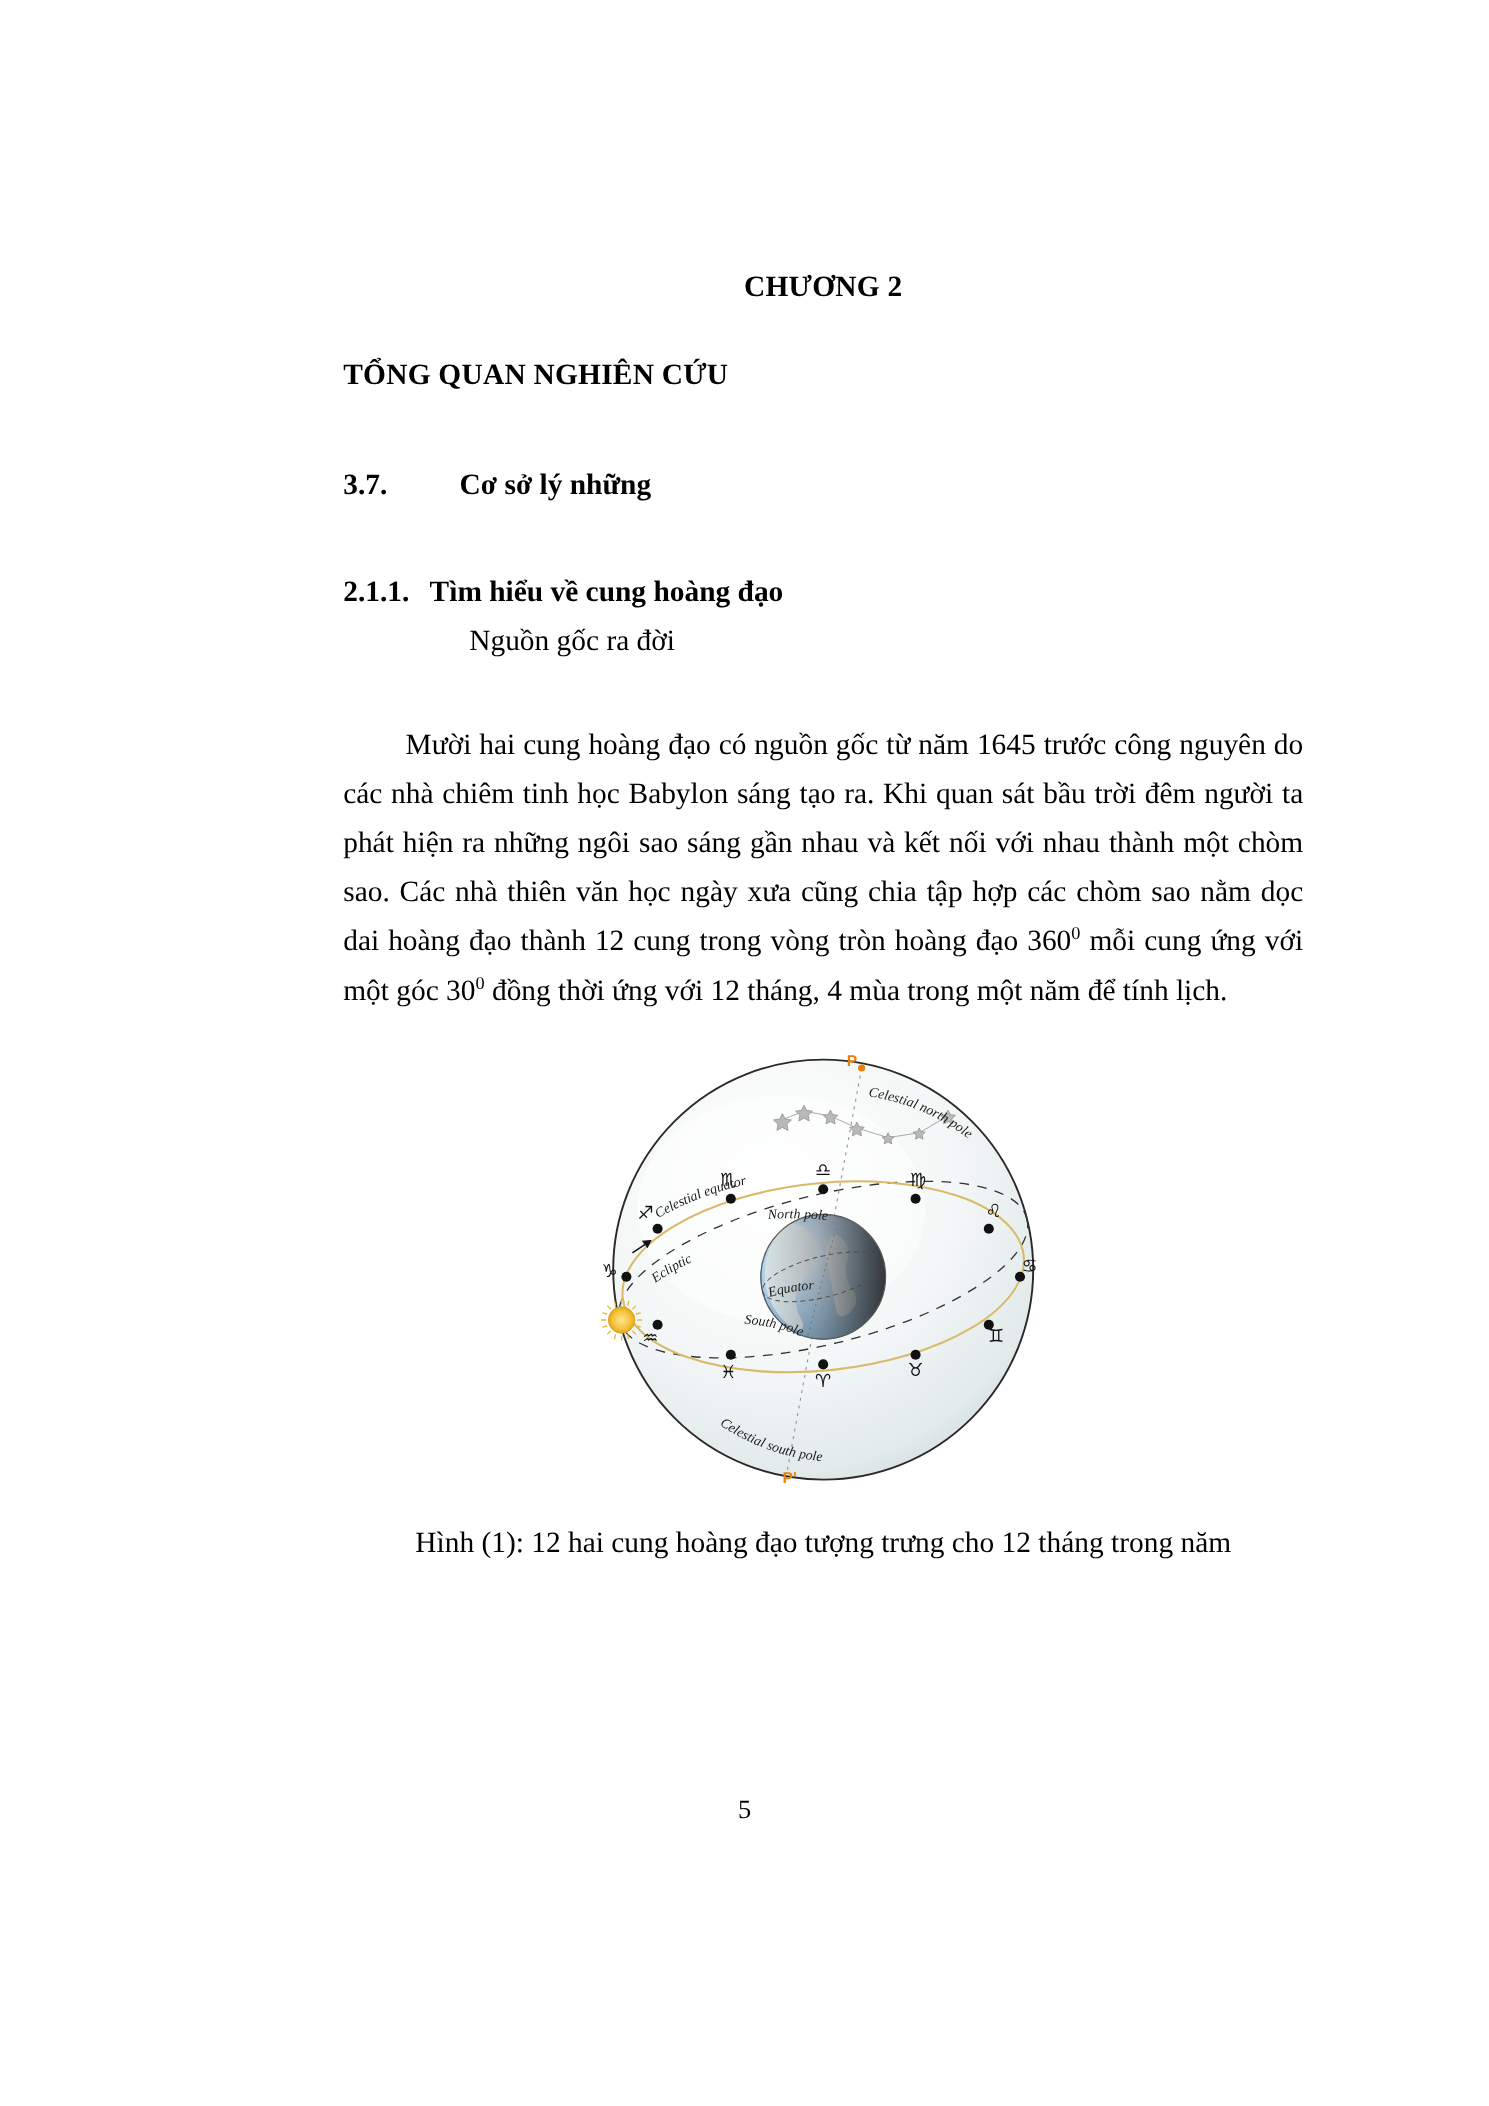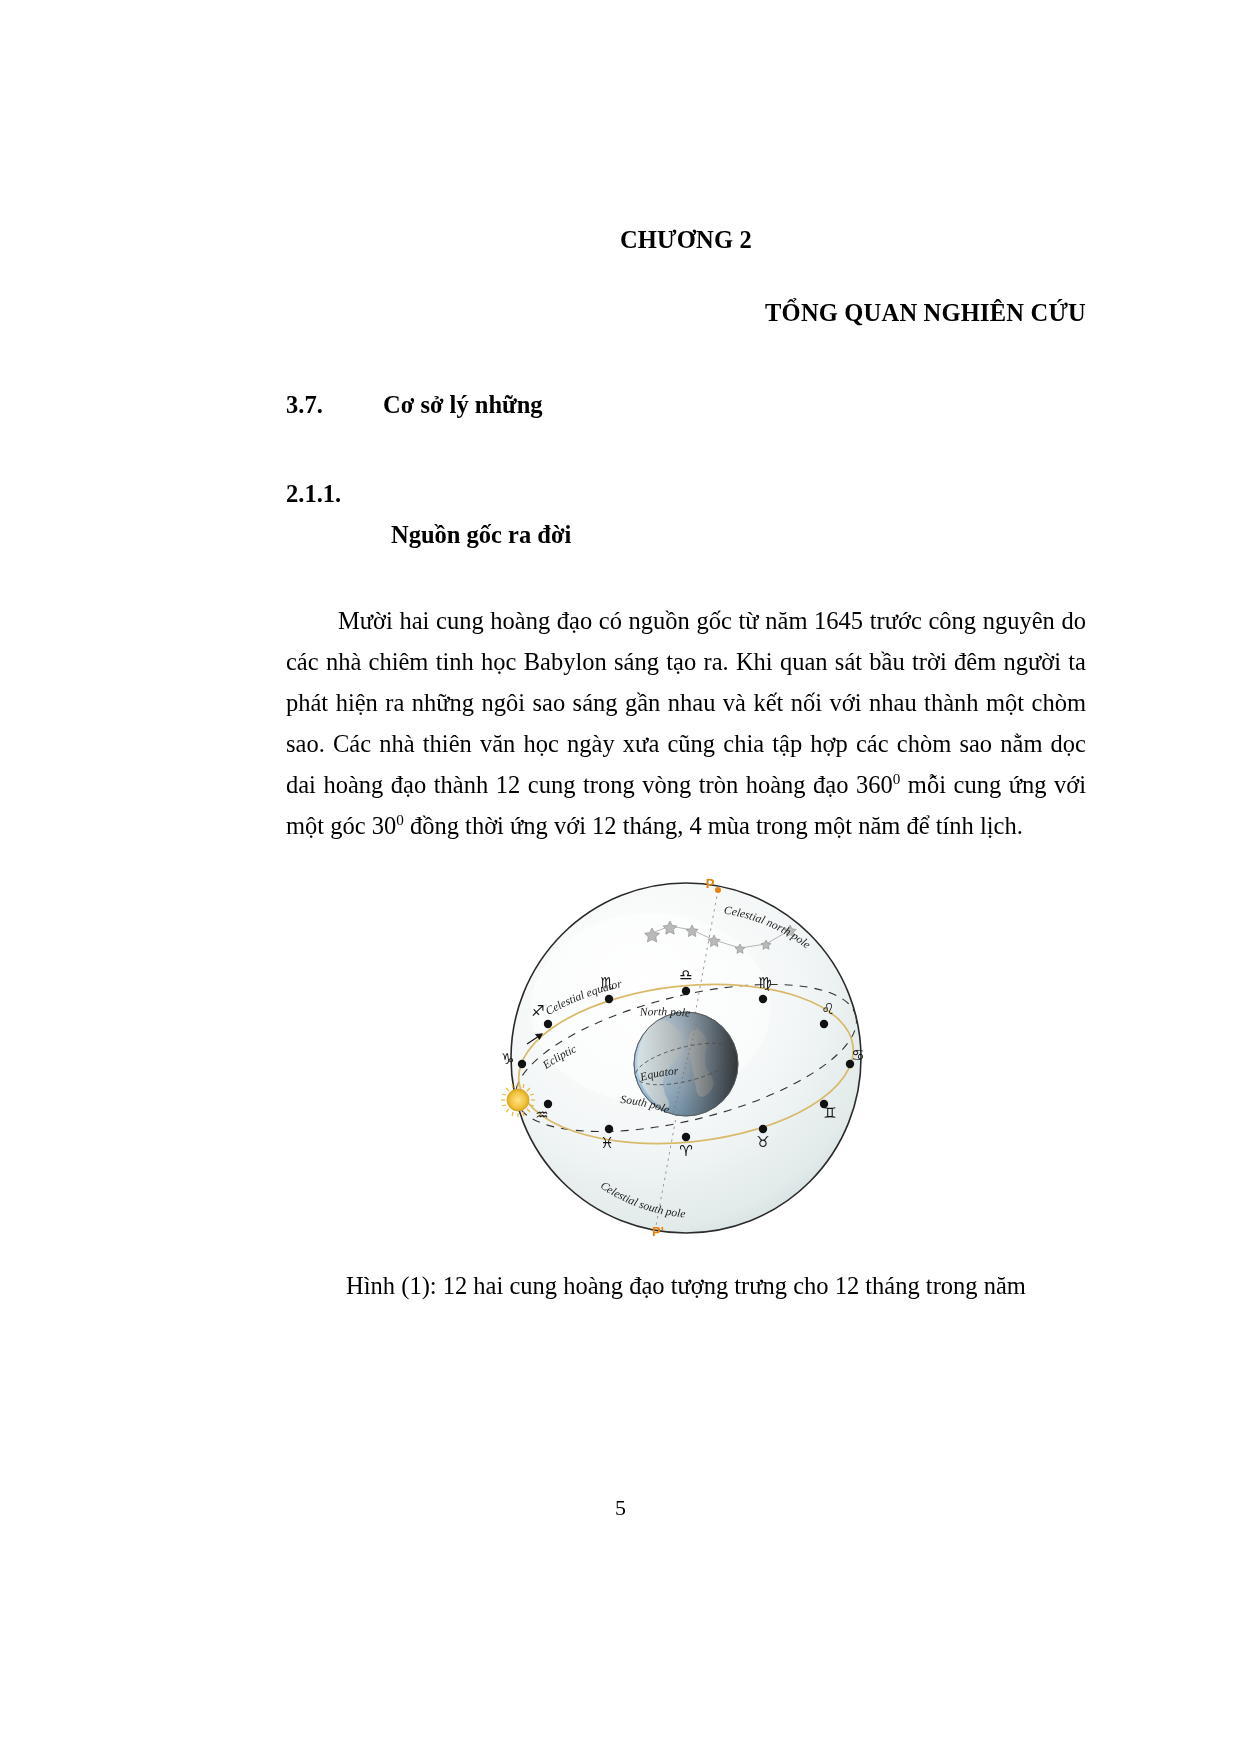--- a/index.html
+++ b/index.html
@@ -28,21 +28,21 @@
   }
   .chapter-title {
     text-align: center;
     font-weight: bold;
     font-size: 24.5px;
     letter-spacing: 0.2px;
     margin: 0;
     padding-top: 226px;
   }
   .doc-title {
-    text-align: right;
+    text-align: left;
     font-weight: bold;
     font-size: 24.5px;
     letter-spacing: 0.2px;
     margin: 0;
     padding-top: 45px;
   }
   p.body {
     font-size: 24.5px;
     line-height: 41px;
     text-align: justify;
@@ -80,21 +80,21 @@
     margin: 0;
     line-height: 41px;
     display: flex;
   }
   h3.subsec .num {
     width: 72px;
     flex: 0 0 72px;
   }
   .sub-label {
     font-size: 24.5px;
-    font-weight: bold;
+    font-weight: normal;
     line-height: 41px;
     padding-left: 105px;
   }
   .spacer-2-1 { height: 57px; }
   .spacer-2-1-1 { height: 48px; }
   .spacer-origin { height: 45px; }
   sup.deg {
     font-size: 0.62em;
     vertical-align: super;
     line-height: 0;
@@ -139,20 +139,21 @@
 
     <h2 class="sec">
       <span class="num">3.7.</span>
       <span>Cơ sở lý những</span>
     </h2>
 
     <div class="spacer-2-1-1"></div>
 
     <h3 class="subsec">
       <span class="num">2.1.1.</span>
+      <span>Tìm hiểu về cung hoàng đạo</span>
     </h3>
 
     <div class="sub-label">Nguồn gốc ra đời</div>
 
     <div class="spacer-origin"></div>
 
     <p class="body"><span>Mười hai cung hoàng đạo có nguồn gốc từ năm 1645 trước công nguyên do các nhà chiêm tinh học Babylon sáng tạo ra. Khi quan sát bầu trời đêm người ta phát hiện ra những ngôi sao sáng gần nhau và kết nối với nhau thành một chòm sao. Các nhà thiên văn học ngày xưa cũng chia tập hợp các chòm sao nằm dọc dai hoàng đạo thành 12 cung trong vòng tròn hoàng đạo 360</span><sup class="deg">0</sup><span> mỗi cung ứng với một góc 30</span><sup class="deg">0</sup><span> đồng thời ứng với 12 tháng, 4 mùa trong một năm để tính lịch.</span></p>
 
     <div class="figure">
       <svg class="sphere" width="640" height="370" viewBox="0 0 640 370">

